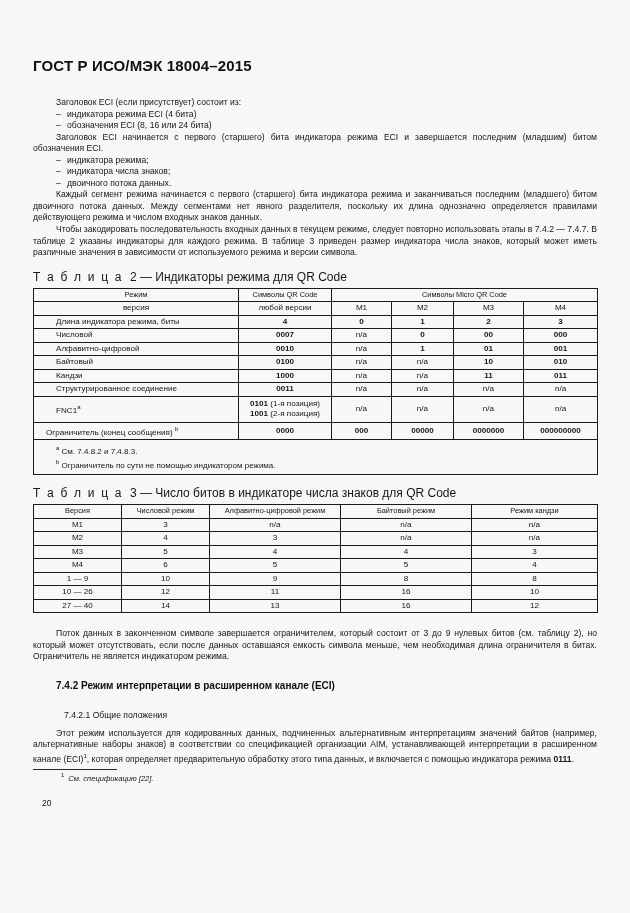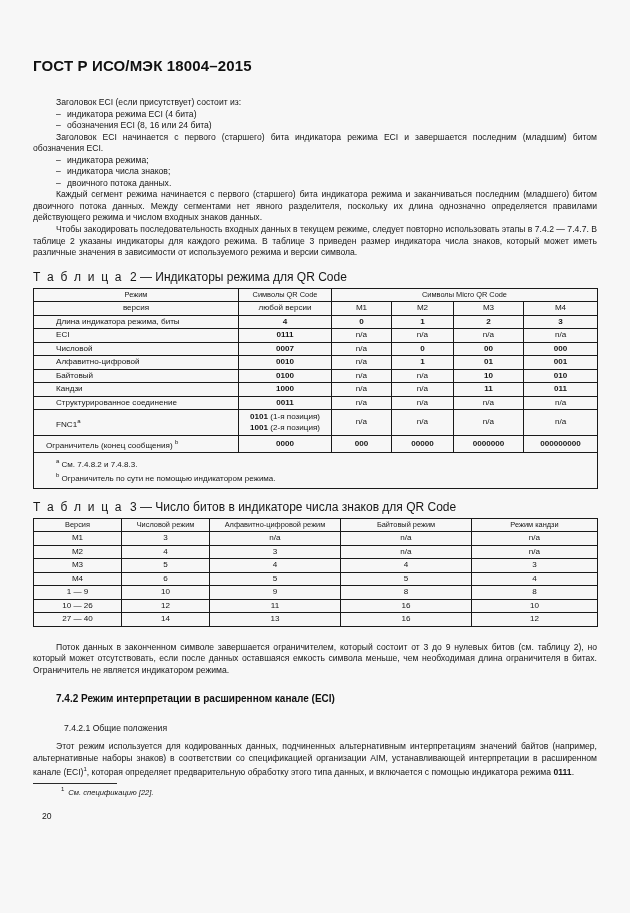--- a/index.html
+++ b/index.html
@@ -199,28 +199,20 @@
 
         <tr>
           <td class="label">Длина индикатора режима, биты</td>
           <td class="b">4</td>
           <td class="b">0</td>
           <td class="b">1</td>
           <td class="b">2</td>
           <td class="b">3</td>
         </tr>
         <tr>
-          <td class="label">ECI</td>
-          <td class="b">0111</td>
-          <td>n/a</td>
-          <td>n/a</td>
-          <td>n/a</td>
-          <td>n/a</td>
-        </tr>
-        <tr>
           <td class="label">Числовой</td>
           <td class="b">0007</td>
           <td>n/a</td>
           <td class="b">0</td>
           <td class="b">00</td>
           <td class="b">000</td>
         </tr>
         <tr>
           <td class="label">Алфавитно-цифровой</td>
           <td class="b">0010</td>

